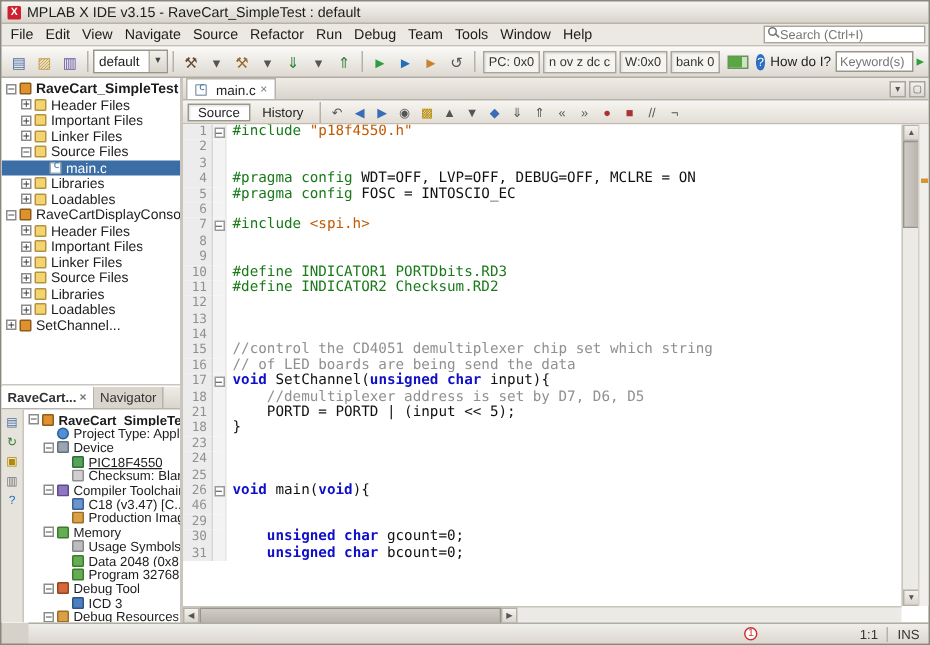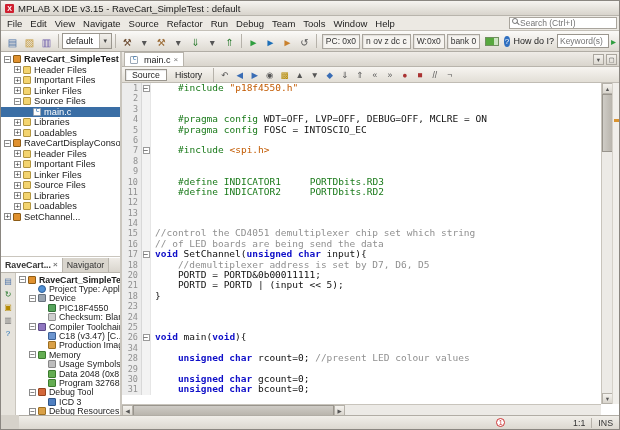--- a/index.html
+++ b/index.html
@@ -95,21 +95,21 @@
   #ed-icons .tbi{width:13px;height:13px;line-height:13px;font-size:8.5px;color:#555;}
 
   
   #code-wrap{position:absolute;top:31px;left:0;right:0;bottom:11px;overflow:hidden;background:#fff;}
   #code-lines{position:absolute;left:0;top:0;right:18px;bottom:0;overflow:hidden;}
   .cl{display:flex;height:10.4px;line-height:10.4px;font-family:"DejaVu Sans Mono",monospace;font-size:9.5px;}
   .ln{width:20px;text-align:right;padding-right:3px;background:#ececec;color:#909090;border-right:1px solid #d8d8d8;font-size:8.5px;flex-shrink:0;}
   .fold{width:9px;background:#f3f3f3;border-right:1px solid #e6e6e6;flex-shrink:0;display:flex;align-items:center;justify-content:center;}
   .fbx{width:7px;height:7px;border:1px solid #9a9a9a;background:#fff;color:#444;font-size:8px;line-height:5px;text-align:center;}
   .ct{padding-left:4px;white-space:pre;}
-  .pp{color:#1a7a1a;margin-left:23px;}
+  .pp{color:#1a7a1a;}
   .str{color:#c25a00;}
   .com{color:#909090;}
   .kw{color:#0f0fc8;font-weight:bold;}
   .pl{color:#111;}
 
   
   #vscroll{position:absolute;right:7px;top:0;width:11px;bottom:0;background:#eceae6;border-left:1px solid #c8c4bc;}
   .sarrow{display:block;width:11px;height:11px;background:linear-gradient(#f4f2ee,#d9d5cd);border:1px solid #b5b1a9;font-size:5.5px;line-height:10px;text-align:center;color:#555;}
   #vscroll .sarrow.bottom{position:absolute;bottom:0;}
   .sthumb{position:absolute;top:11px;left:0;width:11px;height:58px;background:linear-gradient(90deg,#cfccc6,#b9b5ad);border:1px solid #98948c;}
@@ -309,21 +309,21 @@
               <div class="trow" style="padding-left: 13px;">
                 <span class="exp none"></span>
                 <span class="tic info"></span>
                 <span class="tlb">Project Type: Applica...</span>
               </div>
               <div class="trow" style="padding-left: 13px;">
                 <span class="exp">−</span>
                 <span class="tic device"></span>
                 <span class="tlb">Device</span>
               </div>
-              <div class="trow" style="padding-left: 23px;">
+              <div class="trow" style="padding-left: 23px; text-decoration: underline;">
                 <span class="exp none"></span>
                 <span class="tic chip"></span>
                 <span class="tlb">PIC18F4550</span>
               </div>
               <div class="trow" style="padding-left: 23px;">
                 <span class="exp none"></span>
                 <span class="tic checksum"></span>
                 <span class="tlb">Checksum: Blan...</span>
               </div>
               <div class="trow" style="padding-left: 13px;">
@@ -469,21 +469,21 @@
               <span class="ct"></span>
             </div>
             <div class="cl">
               <span class="ln">10</span>
               <span class="fold"></span>
               <span class="ct"><span class="pp">#define INDICATOR1</span><span class="pp"> PORTDbits.RD3</span></span>
             </div>
             <div class="cl">
               <span class="ln">11</span>
               <span class="fold"></span>
-              <span class="ct"><span class="pp">#define INDICATOR2</span><span class="pp"> PORTDbits.RD2</span></span>
+              <span class="ct"><span class="pp">#define INDICATOR2</span><span class="pp"> Checksum.RD2</span></span>
             </div>
             <div class="cl">
               <span class="ln">12</span>
               <span class="fold"></span>
               <span class="ct"></span>
             </div>
             <div class="cl">
               <span class="ln">13</span>
               <span class="fold"></span>
               <span class="ct"></span>
@@ -509,25 +509,20 @@
                 <span class="fbx">−</span>
               </span>
               <span class="ct"><span class="kw">void</span><span class="pl"> SetChannel(</span><span class="kw">unsigned char</span><span class="pl"> input){</span></span>
             </div>
             <div class="cl">
               <span class="ln">18</span>
               <span class="fold"></span>
               <span class="ct"><span class="pl">    </span><span class="com">//demultiplexer address is set by D7, D6, D5</span></span>
             </div>
             <div class="cl">
-              <span class="ln">20</span>
-              <span class="fold"></span>
-              <span class="ct"><span class="pl">    PORTD = PORTD&amp;0b00011111;</span></span>
-            </div>
-            <div class="cl">
               <span class="ln">21</span>
               <span class="fold"></span>
               <span class="ct"><span class="pl">    PORTD = PORTD | (input &lt;&lt; 5);</span></span>
             </div>
             <div class="cl">
               <span class="ln">18</span>
               <span class="fold"></span>
               <span class="ct"><span class="pl">}</span></span>
             </div>
             <div class="cl">
@@ -546,28 +541,23 @@
               <span class="ct"></span>
             </div>
             <div class="cl">
               <span class="ln">26</span>
               <span class="fold">
                 <span class="fbx">−</span>
               </span>
               <span class="ct"><span class="kw">void</span><span class="pl"> main(</span><span class="kw">void</span><span class="pl">){</span></span>
             </div>
             <div class="cl">
-              <span class="ln">34</span>
-              <span class="fold"></span>
-              <span class="ct"></span>
-            </div>
-            <div class="cl">
-              <span class="ln">28</span>
-              <span class="fold"></span>
-              <span class="ct"><span class="pl">    </span><span class="kw">unsigned char</span><span class="pl"> rcount=0; </span><span class="com">//present LED colour values</span></span>
+              <span class="ln">46</span>
+              <span class="fold"></span>
+              <span class="ct"></span>
             </div>
             <div class="cl">
               <span class="ln">29</span>
               <span class="fold"></span>
               <span class="ct"></span>
             </div>
             <div class="cl">
               <span class="ln">30</span>
               <span class="fold"></span>
               <span class="ct"><span class="pl">    </span><span class="kw">unsigned char</span><span class="pl"> gcount=0;</span></span>

